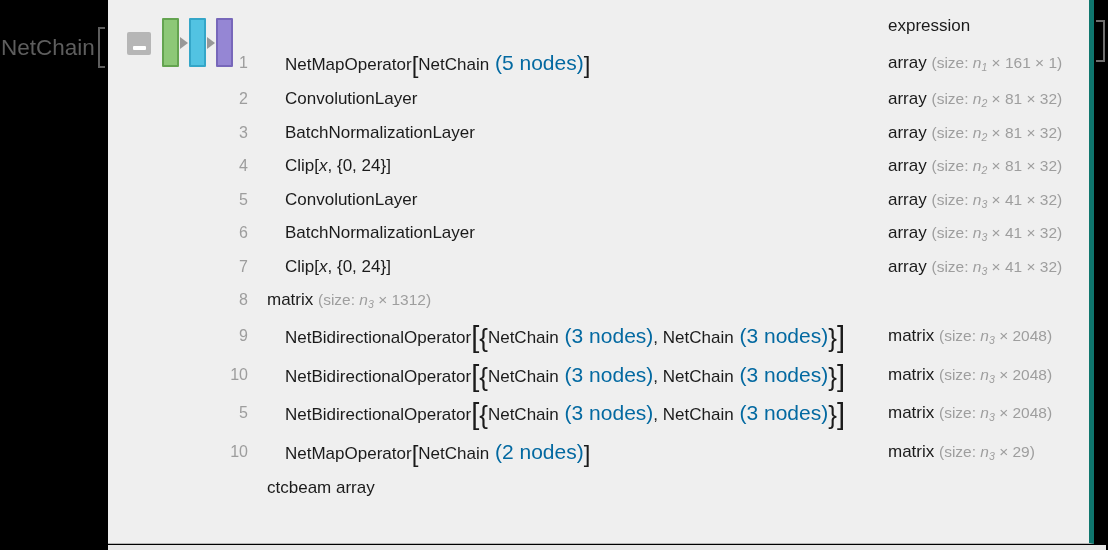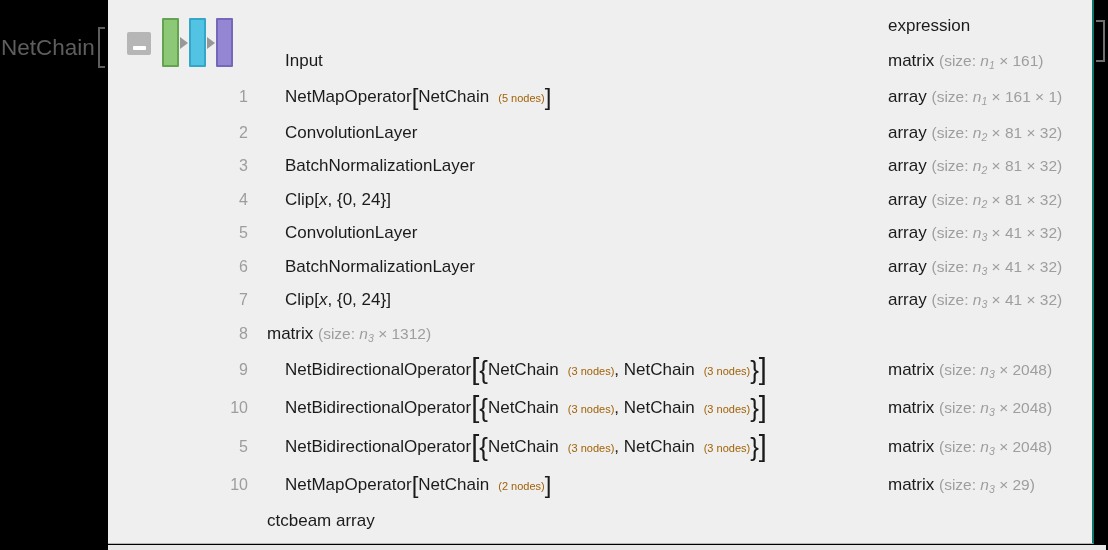--- a/index.html
+++ b/index.html
@@ -19,21 +19,21 @@
     border-left:2.5px solid #5e5e5e;border-top:2.5px solid #5e5e5e;border-bottom:2.5px solid #5e5e5e;
     box-sizing:border-box;
   }
   .cbracket{
     position:absolute;left:1096px;top:20px;width:9px;height:42px;box-sizing:border-box;
     border-right:2.5px solid #6f6f6f;border-top:2.5px solid #6f6f6f;border-bottom:2.5px solid #6f6f6f;
   }
   
   .panel{
     position:absolute;left:108px;top:0;width:986px;height:544px;
-    background:#efefef;border-right:2px solid #0f766e;border-bottom:1px solid #b5b5b5;
+    background:#efefef;border-right:5px solid #0f766e;border-bottom:1px solid #b5b5b5;
     box-sizing:border-box;
   }
   .bottom-strip{position:absolute;left:108px;top:545px;width:998px;height:5px;background:#e8e8e8;}
   
   .collapse{
     position:absolute;left:19px;top:32px;width:24px;height:23px;
     background:#b6b6b6;border:none;border-radius:2px;padding:0;cursor:pointer;
   }
   .minus{display:block;width:13px;height:4px;background:#fff;border-radius:1px;margin:9.5px auto 0;}
   .chain-icon{position:absolute;left:0;top:0;width:140px;height:80px;}
@@ -45,21 +45,21 @@
   
   .tbl{position:absolute;left:0;top:8px;width:986px;}
   .row{display:grid;grid-template-columns:159px 621px auto;align-items:center;height:33.5px;}
   .row.hdr{height:36px;}
   .row.tall{height:38.5px;}
   .cell-num{text-align:right;padding-right:19px;color:#9d9d9d;font-size:16px;}
   .cell-label{padding-left:18px;font-size:17px;color:#1b1b1b;white-space:nowrap;}
   .cell-type{font-size:17px;color:#1b1b1b;white-space:nowrap;}
   .tb{color:#1b1b1b;}
   .ti{color:#1b1b1b;font-style:italic;}
-  .tg{color:#a16207;font-size:11px;margin-left:6px;}
+  .tg{color:#0369a1;font-size:21px;}
   .bk1{color:#1b1b1b;font-size:24px;font-weight:300;line-height:0;vertical-align:-3px;}
   .bk2{color:#1b1b1b;font-size:29px;font-weight:300;line-height:0;vertical-align:-4px;}
   .bc{color:#1b1b1b;font-size:26px;font-weight:300;line-height:0;vertical-align:-3.5px;}
   .size{color:#9e9e9e;font-size:15.5px;}
   .size i{font-style:italic;}
   .size sub{font-size:10.5px;font-style:italic;vertical-align:-3px;line-height:0;}
 </style>
 </head>
 <body>
 
@@ -76,25 +76,20 @@
         <div class="arrow" style="left: 72px; border-left-color: rgb(152, 152, 152);"></div>
         <div class="bar" style="left: 81px; background: rgb(82, 195, 226); border: 2px solid rgb(52, 166, 200);"></div>
         <div class="arrow" style="left: 99px; border-left-color: rgb(152, 152, 152);"></div>
         <div class="bar" style="left: 108px; background: rgb(149, 134, 212); border: 2px solid rgb(119, 103, 186);"></div>
       </div>
     <div class="tbl" id="tbl">
         <div class="row hdr">
           <div class="cell-num"></div>
           <div class="cell-label"></div>
           <div class="cell-type">expression</div>
-        </div>
-        <div class="row">
-          <div class="cell-num"></div>
-          <div class="cell-label"><span class="tb">Input</span></div>
-          <div class="cell-type"><span>matrix</span> <span class="size">(size: <i>n</i><sub>1</sub> × 161)</span></div>
         </div>
         <div class="row tall">
           <div class="cell-num">1</div>
           <div class="cell-label"><span class="tb">NetMapOperator</span><span class="bk1">[</span><span class="tb">NetChain</span><span class="tg"> (5 nodes)</span><span class="bk1">]</span></div>
           <div class="cell-type"><span>array</span> <span class="size">(size: <i>n</i><sub>1</sub> × 161 × 1)</span></div>
         </div>
         <div class="row">
           <div class="cell-num">2</div>
           <div class="cell-label"><span class="tb">ConvolutionLayer</span></div>
           <div class="cell-type"><span>array</span> <span class="size">(size: <i>n</i><sub>2</sub> × 81 × 32)</span></div>

